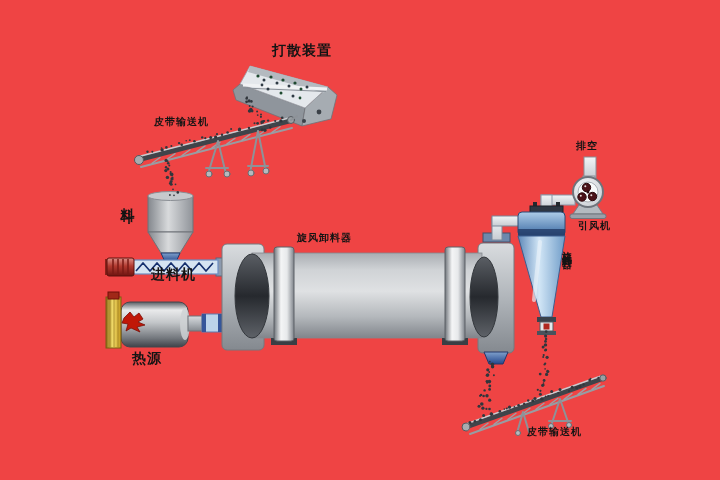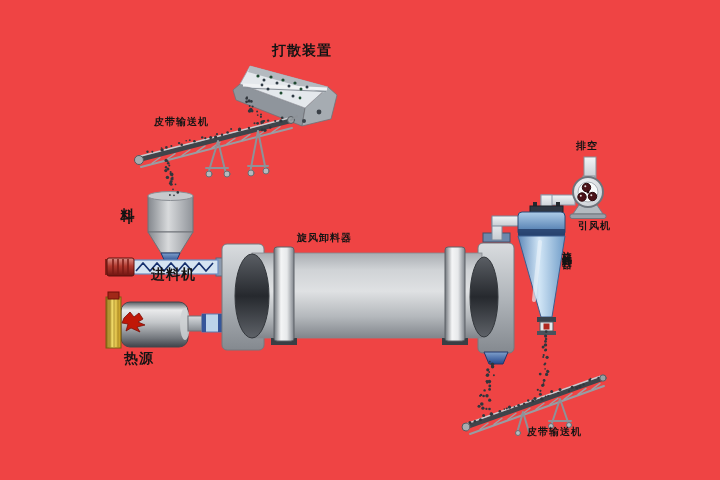--- a/index.html
+++ b/index.html
@@ -387,20 +387,20 @@
         <circle cx="589.7" cy="380.1" r="1.4"></circle>
         <circle cx="590.6" cy="378.6" r="0.9"></circle>
         <circle cx="598.4" cy="377.8" r="1.0"></circle>
       </g>
 </svg>
 
 <div class="lbl big" style="left:272px;top:42px">打散装置</div>
 <div class="lbl" style="left:154px;top:116px">皮带输送机</div>
 <div class="lbl big v" style="left:120px;top:197px">料斗</div>
 <div class="lbl big" style="left:151px;top:266px">进料机</div>
-<div class="lbl big" style="left:124px;top:350px">热源</div>
+<div class="lbl big" style="left:132px;top:350px">热源</div>
 <div class="lbl" style="left:297px;top:232px">旋风卸料器</div>
 <div class="lbl" style="left:576px;top:140px">排空</div>
 <div class="lbl" style="left:578px;top:220px">引风机</div>
 <div class="lbl v" style="left:561px;top:243px">旋风卸料器</div>
 <div class="lbl" style="left:527px;top:426px">皮带输送机</div>
 
 </div>
 
 </body></html>

